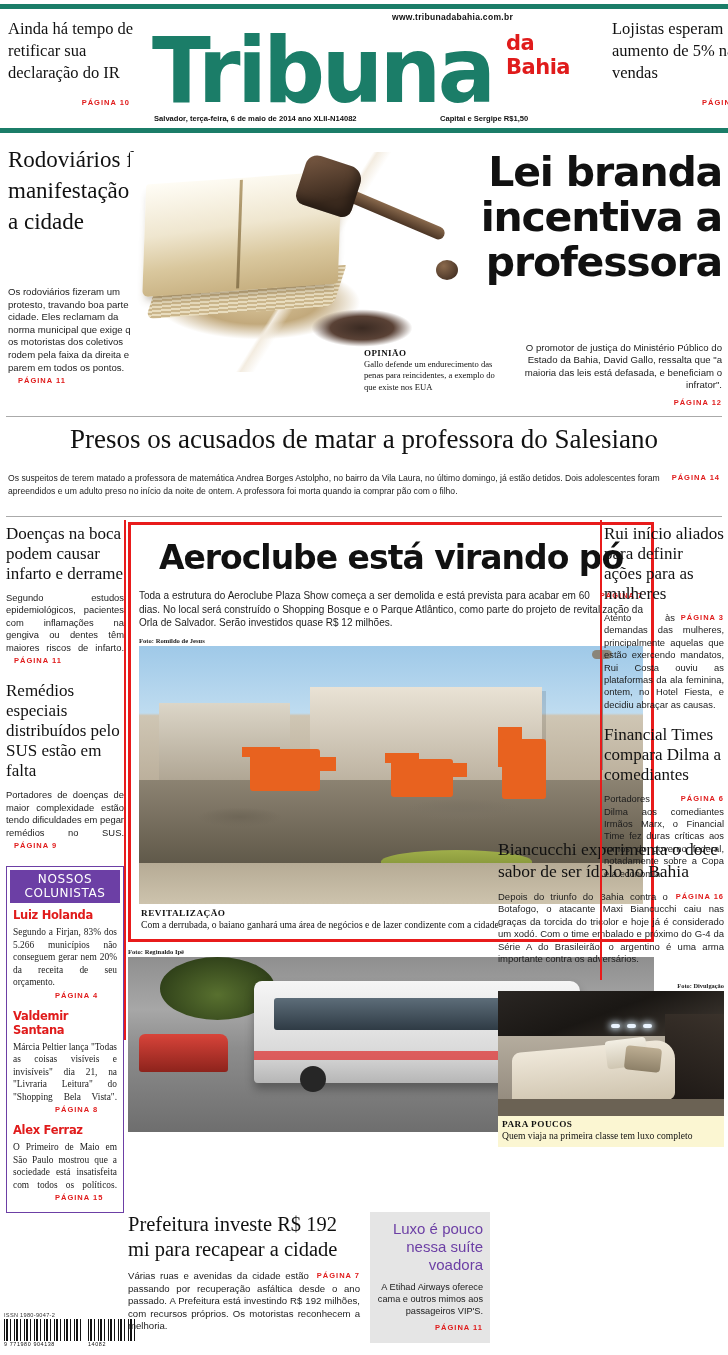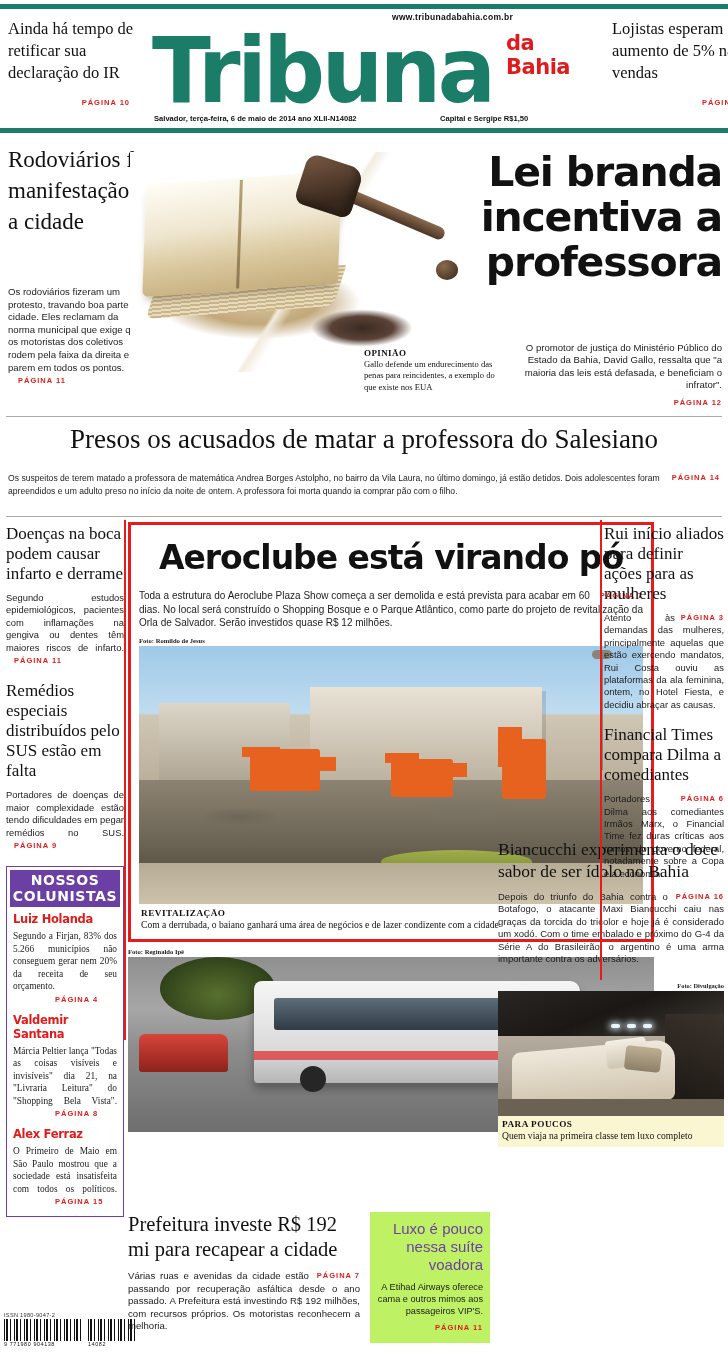--- a/index.html
+++ b/index.html
@@ -156,21 +156,21 @@
   .h-serif { font-family:"Liberation Serif", serif; font-size:17px; line-height:20px; color:#111; }
   .p-sans { font-size:9.4px; line-height:12.4px; color:#1c1c1c; margin-top:8px; text-align:justify; }
   .p-sans .pagina { margin-left:8px; }
   .colL .block { margin-bottom:14px; }
 
   .colunistas-box {
     margin-top:6px; border:1px solid #6c3fa5; padding:3px 3px 6px 3px; background:#fff;
   }
   .colunistas-hd {
     background:#6c3fa5; color:#fff; font-family:"DejaVu Sans", sans-serif;
-    font-weight:700; font-size:14px; letter-spacing:.6px; text-align:center;
+    font-weight:400; font-size:12px; letter-spacing:.6px; text-align:center;
     padding:2px 0 3px 0;
   }
   .colunista { padding:5px 3px 2px 3px; }
   .colunista-name {
     font-family:"DejaVu Sans", sans-serif; font-weight:900;
     font-size:11.5px; color:#e01b1b; letter-spacing:-.3px;
   }
   .colunista-txt {
     font-family:"Liberation Serif", serif; font-size:9.4px; line-height:12.4px;
     color:#1c1c1c; margin-top:4px; text-align:justify;
@@ -262,21 +262,21 @@
 
   .cap2 { padding:3px 2px 6px 2px; font-family:"Liberation Serif",serif; }
 
   .pref { position:absolute; left:0; top:690px; width:232px; }
   .pref-head { font-family:"Liberation Serif",serif; font-size:20.5px; line-height:25px; color:#111; }
   .pref-body { font-size:9.6px; line-height:12.6px; color:#1c1c1c; margin-top:8px; text-align:justify; }
   .pref-body .pagina { float:right; margin-left:8px; }
 
   .luxo {
     position:absolute; left:242px; top:690px; width:120px;
-    background:#bef264; padding:8px 7px 9px 7px;
+    background:#e5e5e5; padding:8px 7px 9px 7px;
   }
   .luxo-head {
     font-family:"Liberation Sans", sans-serif; font-size:15px; line-height:18px;
     color:#6c3fa5; text-align:right;
   }
   .luxo-body { font-size:9.2px; line-height:12px; color:#1c1c1c; text-align:right; margin-top:7px; }
   .luxo-body .pagina { display:block; margin-top:5px; text-align:right; }
 
   
   .colR { position:absolute; left:604px; top:4px; width:120px; }

